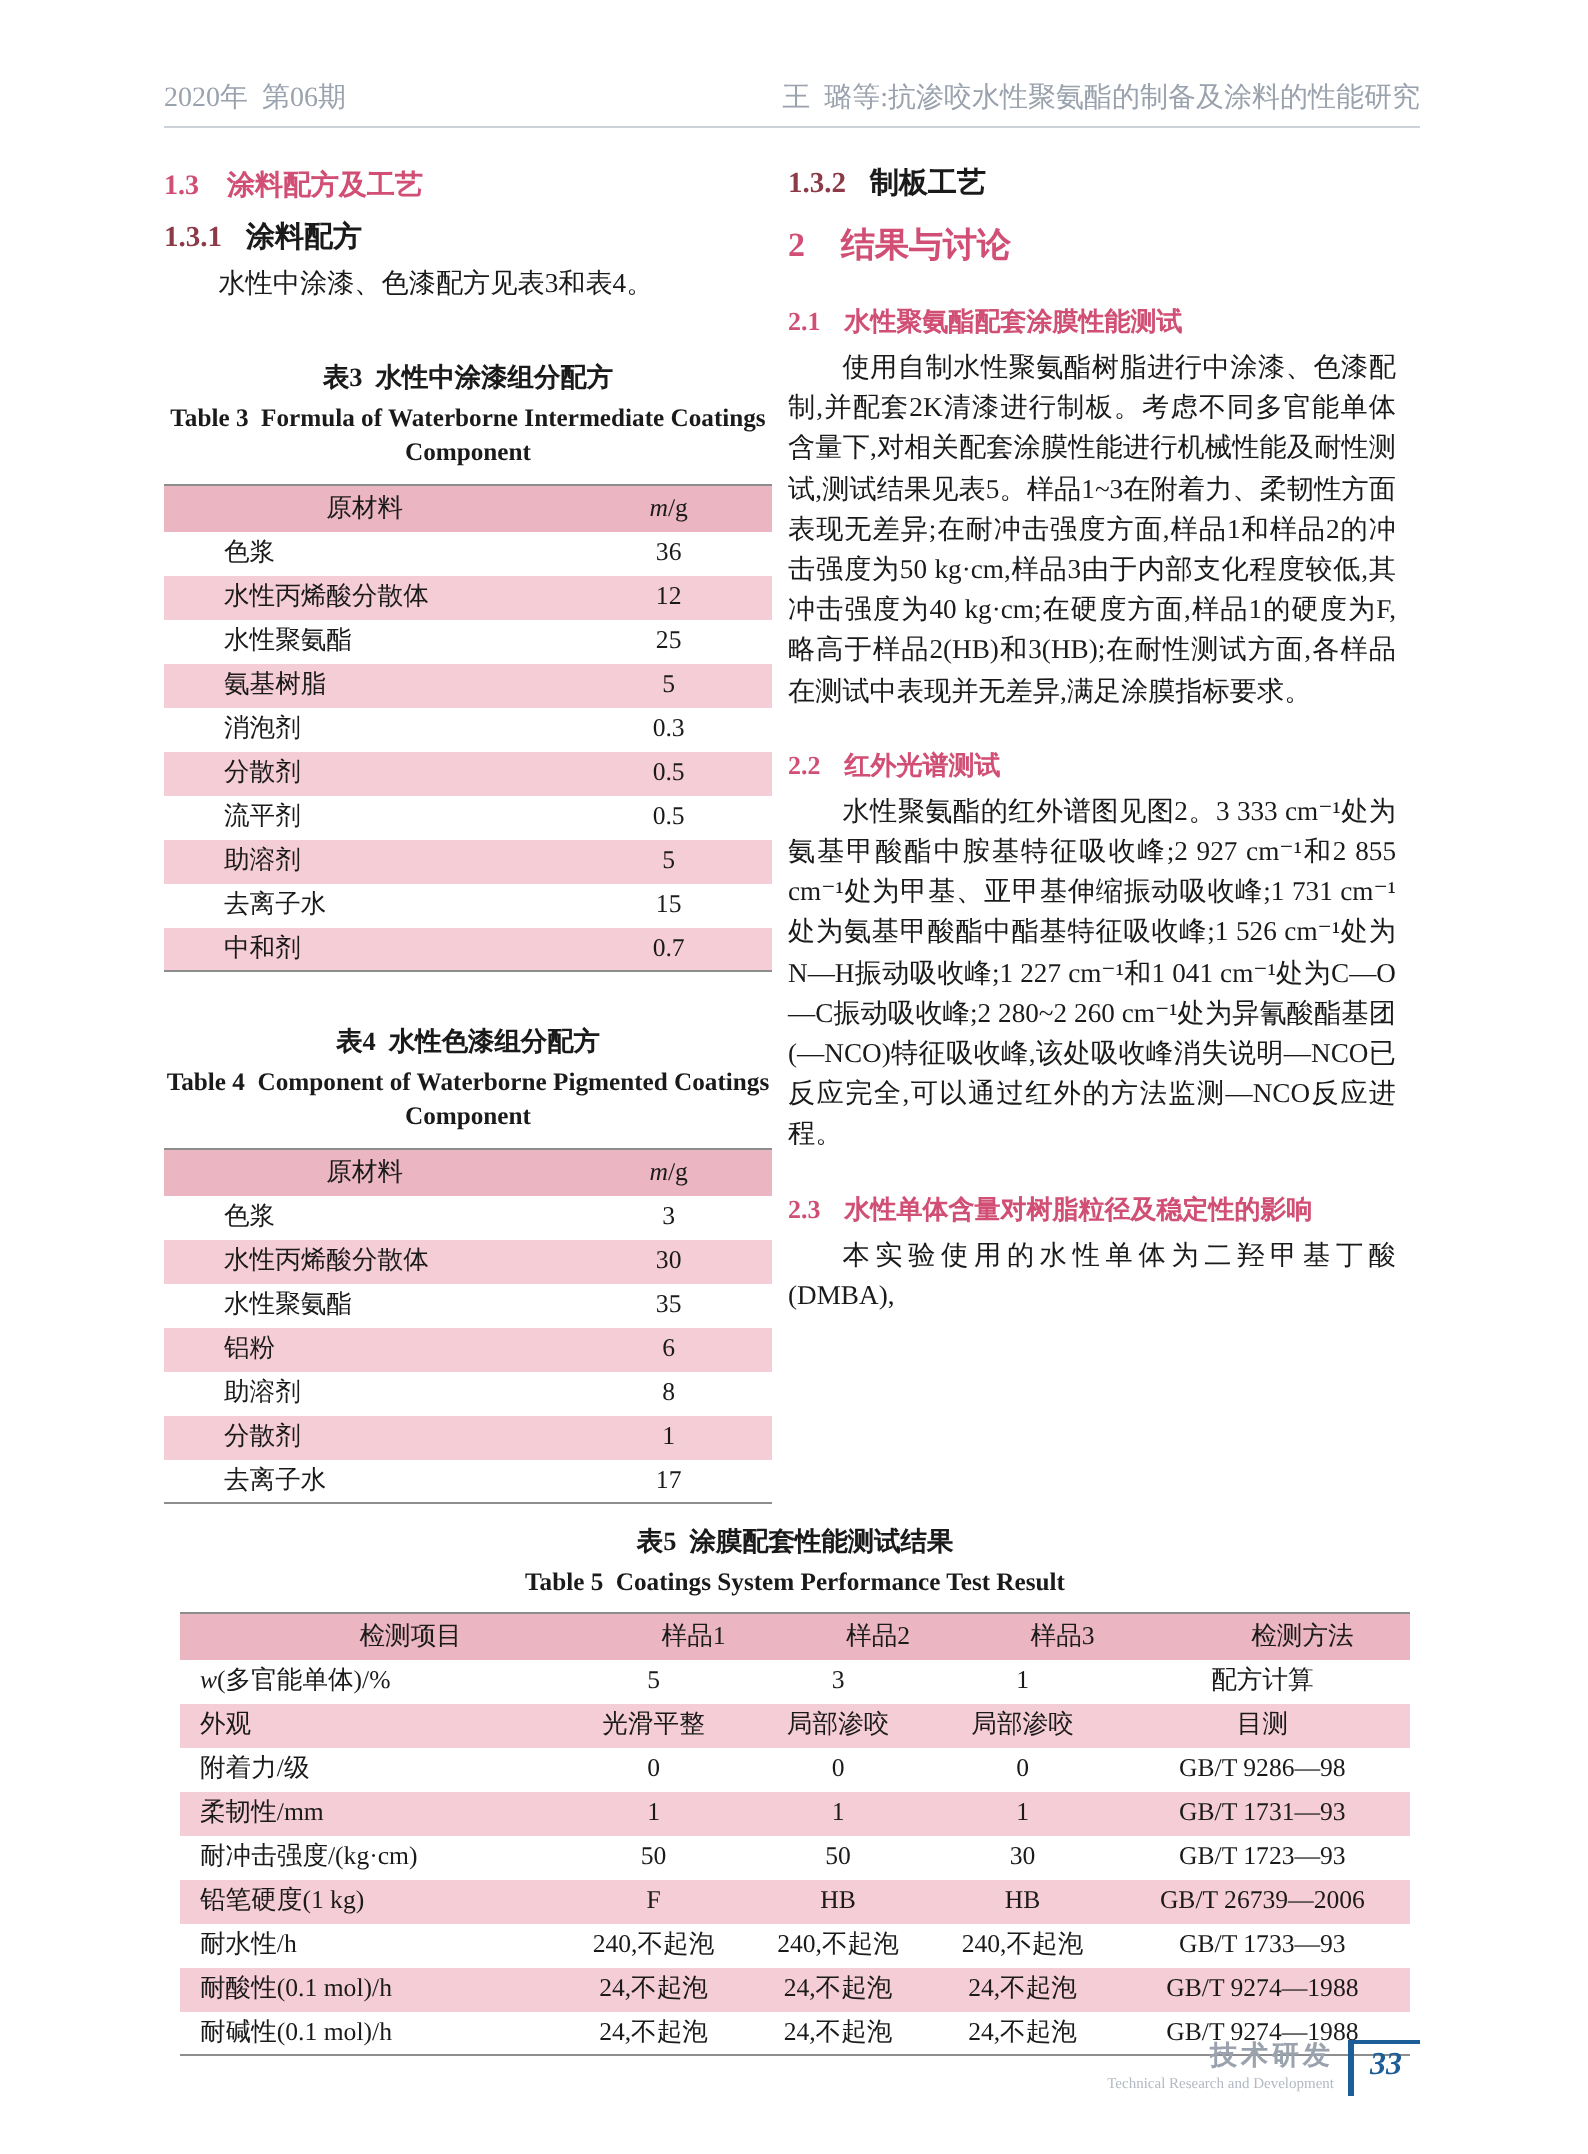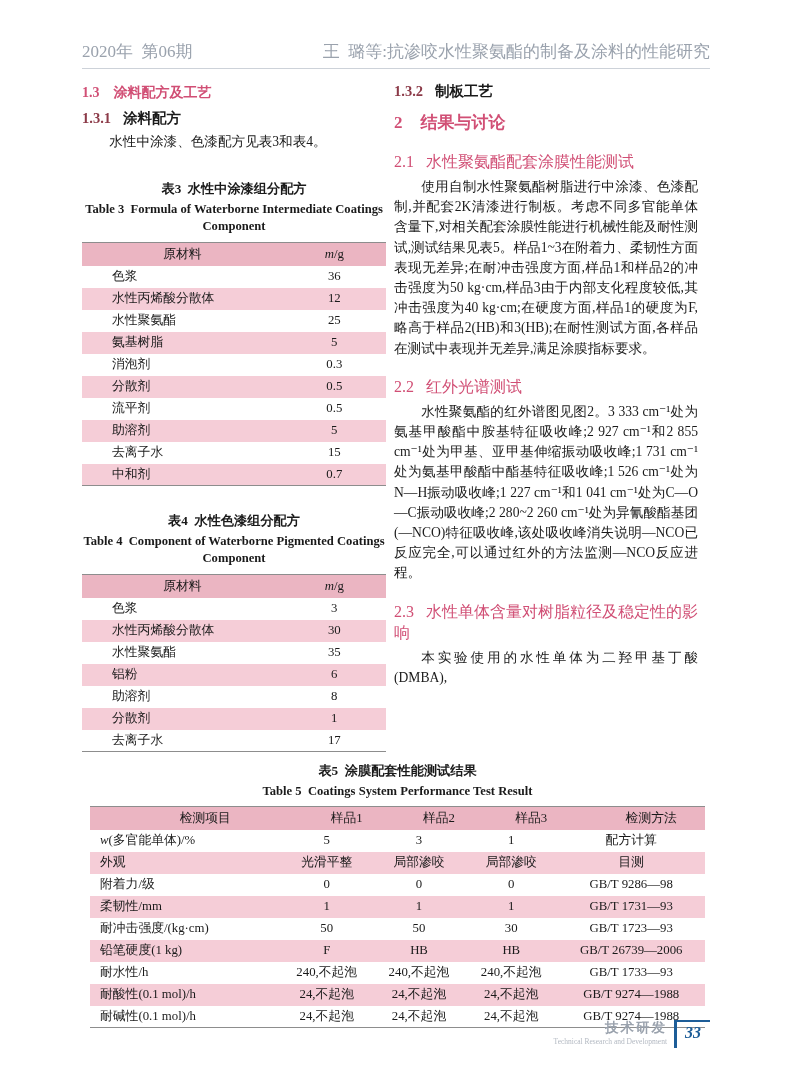--- a/index.html
+++ b/index.html
@@ -9,33 +9,33 @@
     --table-stripe-pink:#f5cdd7;
     --footer-blue:#1d5d98;
     --muted-gray:#9aa2ad;
   }
   *{margin:0;padding:0;box-sizing:border-box;}
   html,body{background:#ffffff;}
   body{font-family:"Liberation Serif","DejaVu Serif",serif;color:#1a1a1a;}
   .page{position:relative;width:794px;height:1077px;margin:0 auto;background:#fff;outline:1px solid #efefef;overflow:hidden;}
 
   
-  .page-header{position:absolute;top:40px;left:82px;right:84px;display:flex;justify-content:space-between;align-items:flex-end;padding-bottom:5px;border-bottom:1px solid #cdd2d9;color:var(--muted-gray);font-size:17px;}
+  .page-header{position:absolute;top:40px;left:82px;right:84px;display:flex;justify-content:space-between;align-items:flex-end;padding-bottom:5px;border-bottom:1px solid #cdd2d9;color:var(--muted-gray);font-size:14px;}
 
   
   .columns{position:absolute;top:82px;left:82px;width:630px;display:flex;gap:8px;}
   .col{width:304px;}
 
   .h-sec{color:var(--heading-pink);font-weight:bold;font-size:14px;margin-top:2px;}
   .h-sec .num{margin-right:14px;}
   .h-sub{font-weight:bold;font-size:14.5px;margin-top:7px;}
   .h-sub .num{color:var(--heading-dark);margin-right:12px;}
   .h-big{color:var(--heading-pink);font-weight:bold;font-size:17px;margin:10px 0 7px;}
   .h-big .num{margin-right:18px;}
-  .h-pinksub{color:var(--heading-pink);font-weight:normal;font-size:16px;margin:18px 0 4px;}
+  .h-pinksub{color:var(--heading-pink);font-weight:bold;font-size:13px;margin:18px 0 4px;}
   .h-pinksub .num{margin-right:12px;}
 
   .para{font-size:13.6px;line-height:20.2px;text-indent:2em;text-align:justify;margin-top:4px;}
 
   
   .tblock{margin-top:28px;}
   .t-title-cn{text-align:center;font-weight:bold;font-size:13.2px;}
   .t-title-en{text-align:center;font-weight:bold;font-size:12.6px;line-height:17px;margin-top:3px;}
   table.ftable{width:100%;border-collapse:collapse;margin-top:7px;border-top:1px solid #8d8d8d;border-bottom:1px solid #8d8d8d;font-size:12.8px;}
   table.ftable th{font-weight:normal;height:23px;background:var(--table-header-pink);text-align:center;}

